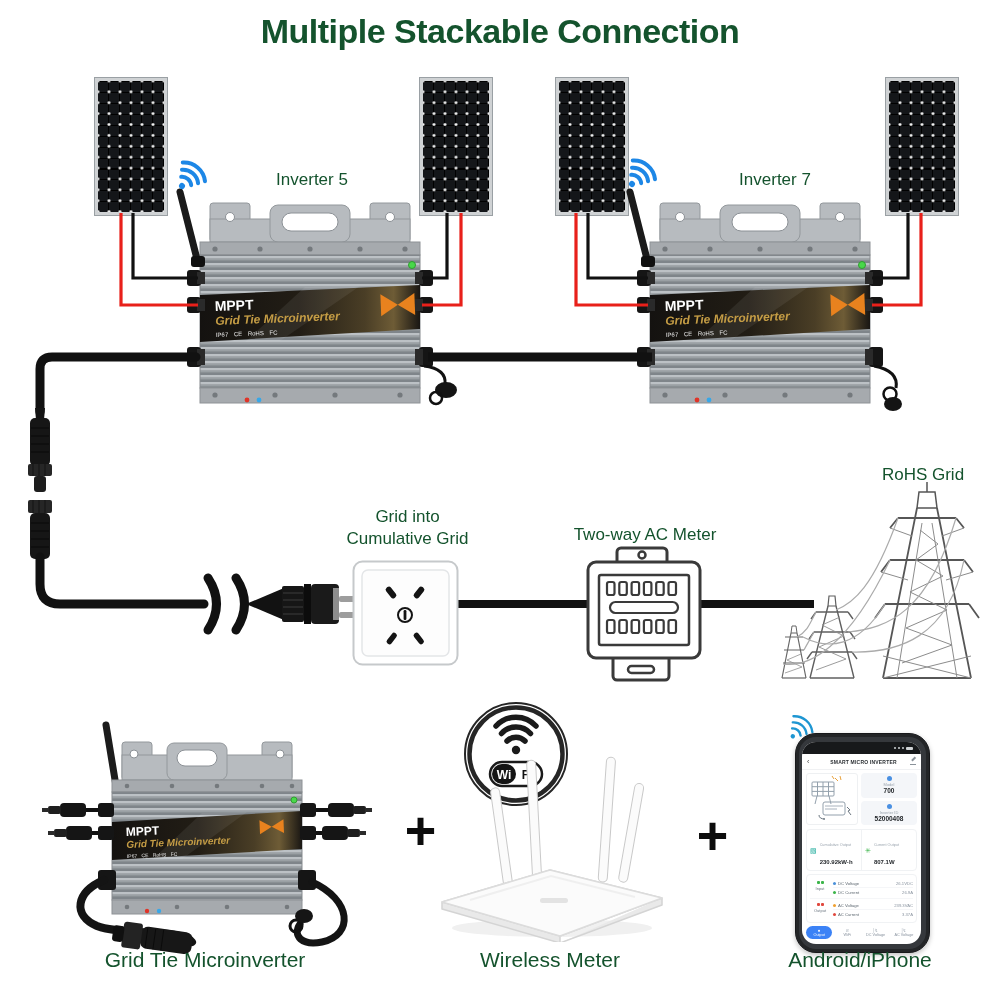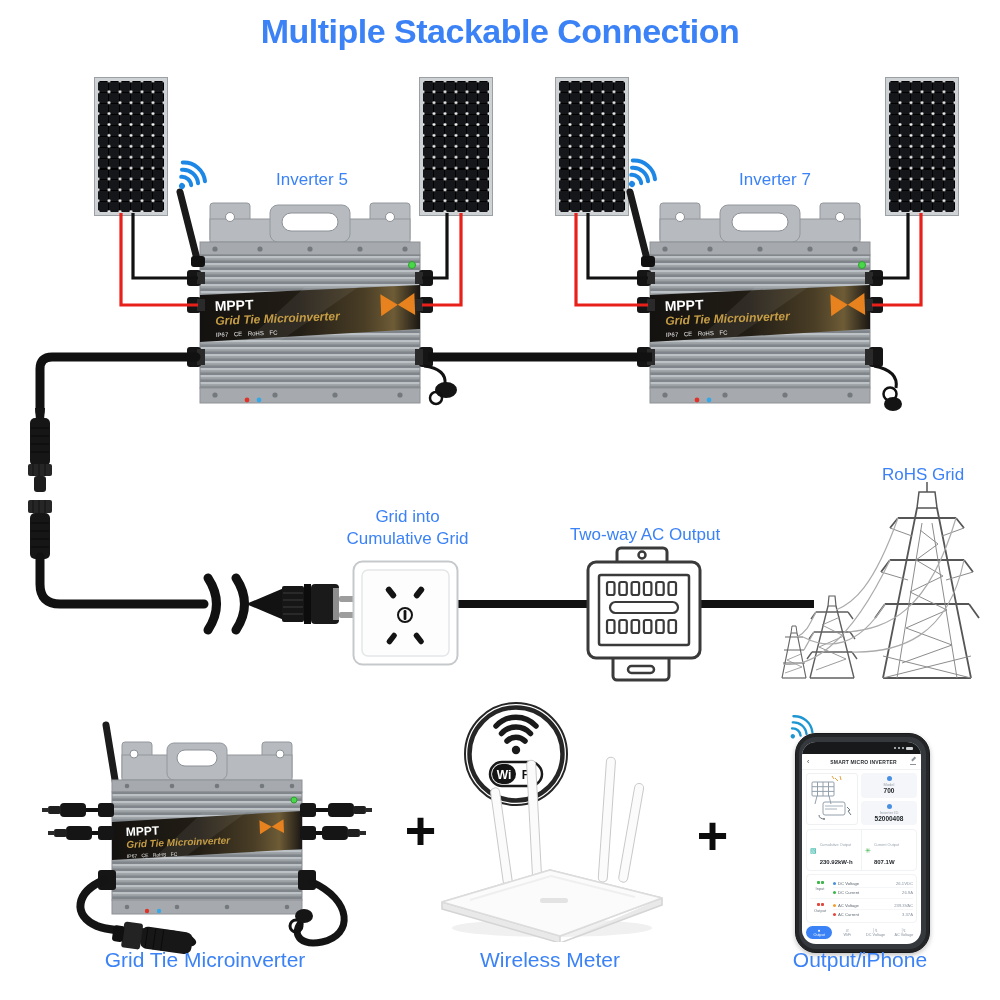--- a/index.html
+++ b/index.html
@@ -1,19 +1,19 @@
 <!DOCTYPE html>
 <html><head>
 <meta charset="utf-8">
 <style>
   html,body{margin:0;padding:0;}
   body{width:1000px;height:1000px;position:relative;background:#fff;overflow:hidden;
        font-family:"Liberation Sans",sans-serif;color:#1a1a1a;}
   .abs{position:absolute;}
-  .lbl{position:absolute;text-align:center;color:#3b82f6;}
+  .lbl{position:absolute;text-align:center;color:#14532d;}
   .title{top:12px;left:0;width:1000px;font-size:34px;font-weight:700;letter-spacing:-.5px;}
   .inv-label{font-size:17px;}
   .mid-label{font-size:17px;line-height:22px;}
   .bot-label{font-size:21px;}
   .plus{font-size:54px;font-weight:700;color:#0c0c0c;line-height:40px;}
   svg text{font-family:"Liberation Sans",sans-serif;}
   
   .solar-panel{position:absolute;width:66px;height:131px;background:#141619;
     border:3px solid #cfd2d4;outline:1px solid #9aa0a4;}
   .solar-panel::before{content:"";position:absolute;inset:0;
@@ -322,21 +322,21 @@
     <rect x="51.6" y="50" width="2.8" height="10" rx="1.2"></rect>
     <rect x="37" y="72" width="5.5" height="13" rx="2.5" transform="rotate(38 39.7 78.5)"></rect>
     <rect x="64" y="72" width="5.5" height="13" rx="2.5" transform="rotate(-38 66.7 78.5)"></rect>
   </g>
 </svg>
 <div class="lbl mid-label" style="left:330px;top:506px;width:155px">
   <div>Grid into</div>
   <div>Cumulative Grid</div>
 </div>
 
-<div class="lbl mid-label" style="left:560px;top:524px;width:170px">Two-way AC Output</div>
+<div class="lbl mid-label" style="left:560px;top:524px;width:170px">Two-way AC Meter</div>
 <svg class="abs" style="left:583px;top:545px;z-index:6" width="122" height="140" viewBox="0 0 122 140">
   <g fill="#fff" stroke="#3a3a3a">
     <rect x="34" y="3" width="50" height="20" rx="4" stroke-width="3"></rect>
     <rect x="30" y="108" width="56" height="27" rx="4" stroke-width="3"></rect>
     <rect x="5" y="17" width="112" height="96" rx="8" stroke-width="3"></rect>
     <circle cx="59" cy="10" r="3.5" stroke-width="2.5"></circle>
     <rect x="45" y="121" width="26" height="7" rx="3.5" stroke-width="2.5"></rect>
     <rect x="16" y="30" width="90" height="70" rx="2" stroke-width="2.5"></rect>
     <g stroke-width="2.2">
       <rect x="24" y="37" width="7.5" height="13" rx="2"></rect>
@@ -633,13 +633,13 @@
         <span class="ti">|↯</span>
         <span>DC Voltage</span>
       </div>
       <div class="ph-tab">
         <span class="ti">|↯</span>
         <span>AC Voltage</span>
       </div>
     </div>
   </div>
 </div>
-<div class="lbl bot-label" style="left:770px;top:948px;width:180px">Output/iPhone</div>
+<div class="lbl bot-label" style="left:770px;top:948px;width:180px">Android/iPhone</div>
 
 </body></html>

